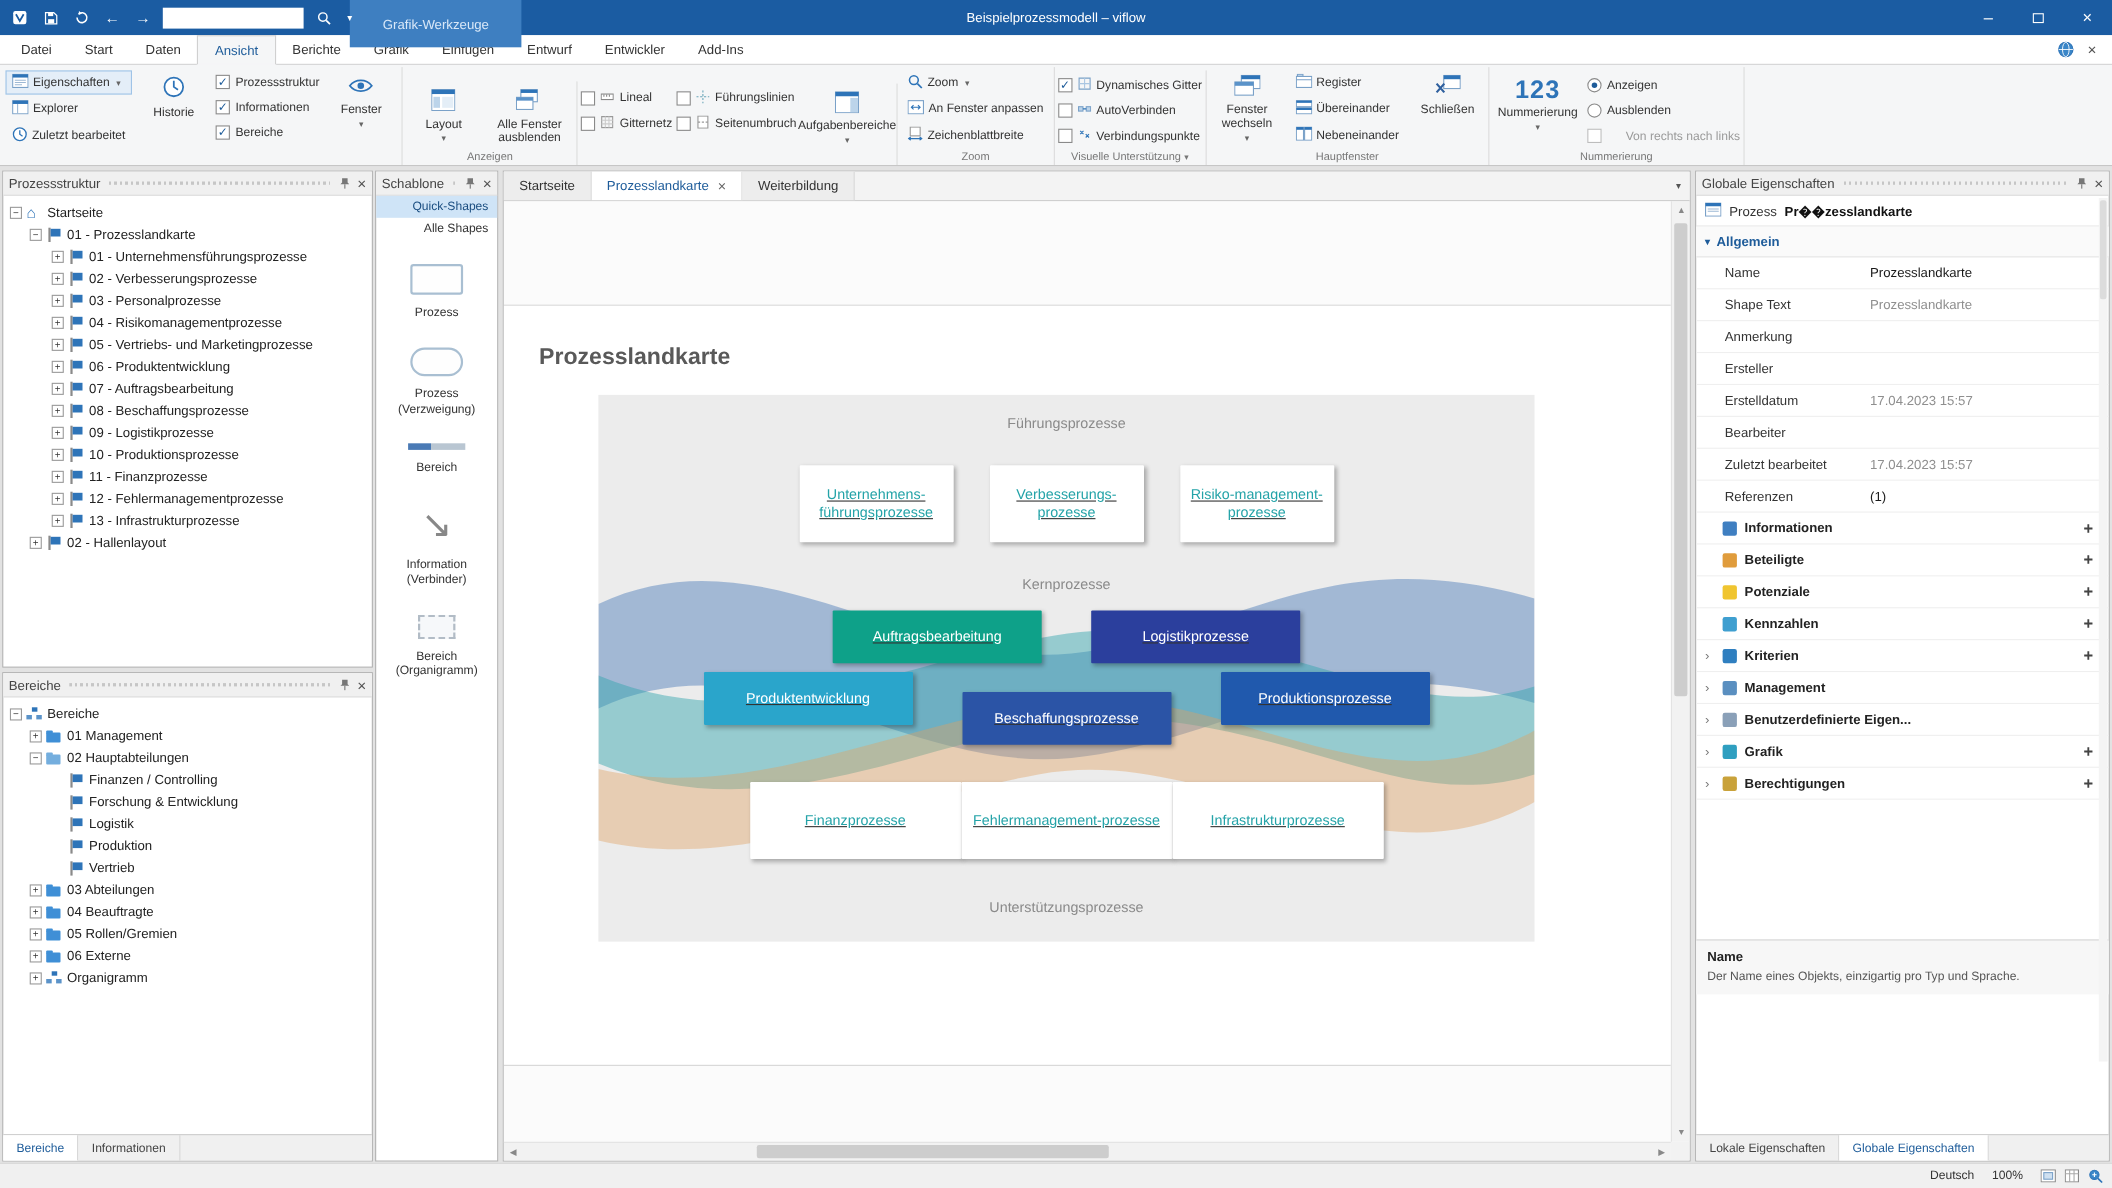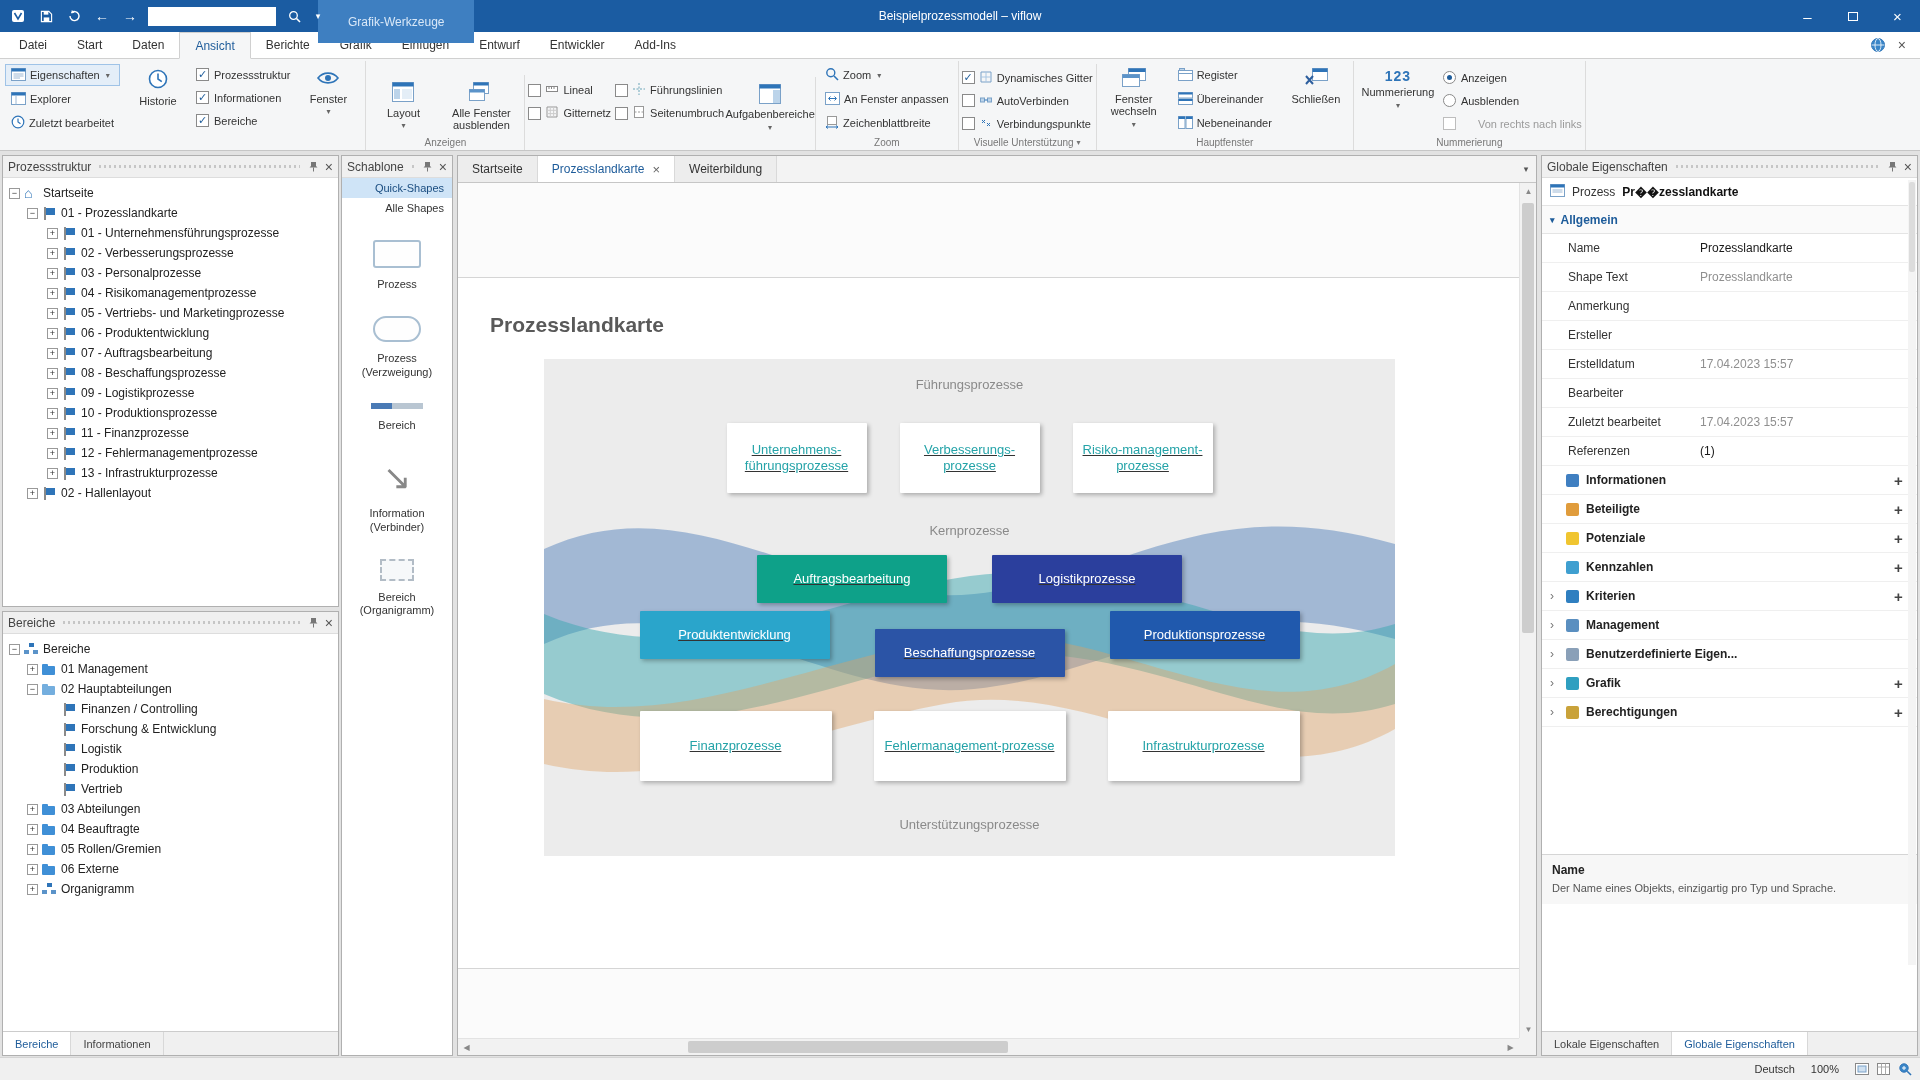--- a/index.html
+++ b/index.html
@@ -47,21 +47,21 @@
     font-size:11px;text-align:center;line-height:1.15;cursor:pointer;border:1px solid transparent;}
   .bbtn .caret{font-size:8px;color:#666;}
   .cbrow{display:flex;align-items:center;gap:5px;height:21px;font-size:11px;white-space:nowrap;cursor:pointer;}
   .cbrow.disabled{color:#9a9a9a;gap:22px;}
   .cb{width:13px;height:13px;border:1px solid #8a8a8a;background:#fff;display:inline-flex;
     align-items:center;justify-content:center;font-size:11px;color:#1e5c9a;flex:none;}
   .cbrow.disabled .cb{border-color:#bdbdbd;}
   .rb{width:13px;height:13px;border:1px solid #8a8a8a;border-radius:50%;background:#fff;
     display:inline-flex;align-items:center;justify-content:center;flex:none;}
   .rb.sel::after{content:"";width:5px;height:5px;border-radius:50%;background:#1e5c9a;}
-  .num123{font-size:14px;font-weight:bold;color:#2e74b8;letter-spacing:1px;}
+  .num123{font-size:23px;font-weight:bold;color:#2e74b8;letter-spacing:1px;}
 
   
   .panel{position:absolute;background:#fff;border:1px solid #b0b0b0;display:flex;flex-direction:column;}
   .panel-header{height:22px;background:#f0f0f0;border-bottom:1px solid #ddd;display:flex;
     align-items:center;gap:6px;padding:0 5px;font-size:12px;color:#444;flex:none;}
   .grip{flex:1;height:3px;align-self:center;margin:0 2px;
     background:repeating-linear-gradient(90deg,#c6c6c6 0 2px,transparent 2px 5px);}
   .ph-ic{display:inline-flex;cursor:pointer;}
   .ph-x{font-size:14px;color:#555;cursor:pointer;line-height:1;}
 
@@ -127,21 +127,21 @@
   .page-line{position:absolute;left:0;right:0;height:1px;background:#d5d5d5;}
   .page-white{position:absolute;left:0;right:0;background:#fff;}
   .page-title{position:absolute;left:32px;top:130px;font-size:21px;font-weight:bold;color:#595959;}
   .dband{position:absolute;left:86px;top:176px;width:851px;height:497px;background:#ececec;}
   .dwaves{position:absolute;inset:0;}
   .d-label{position:absolute;left:0;right:0;text-align:center;font-size:13px;color:#8a8a8a;}
   .d-row{position:absolute;left:0;right:0;display:flex;justify-content:center;text-decoration:underline;}
   .r1{top:64px;gap:33px;}   .r1 .pbox{width:140px;height:70px;}
   .r2{top:196px;gap:45px;}  .r2 .pbox{width:190px;height:48px;}
   .r3{top:252px;gap:45px;}  .r3 .pbox{width:190px;height:48px;}
-  .r4{top:352px;gap:42px;}  .r4 .pbox{width:192px;height:70px;}
+  .r4{top:352px;}  .r4 .pbox{width:192px;height:70px;}
   .pbox{display:flex;align-items:center;justify-content:center;text-align:center;font-size:13px;
     line-height:1.25;padding:4px 8px;box-shadow:2px 2px 4px rgba(0,0,0,.28);cursor:pointer;border-radius:1px;}
   .pbox.white{background:#fff;color:#24a3a8;}
   .pbox.colored{color:#fff;}
 
   .vscroll{position:absolute;right:0;top:27px;bottom:17px;width:17px;background:#f2f2f2;border-left:1px solid #e3e3e3;}
   .hscroll{position:absolute;left:0;bottom:0;right:17px;height:17px;background:#f2f2f2;border-top:1px solid #e3e3e3;}
   .scorner{position:absolute;right:0;bottom:0;width:17px;height:17px;background:#f2f2f2;}
   .sarrow{position:absolute;color:#888;font-size:8px;width:17px;height:17px;display:flex;align-items:center;justify-content:center;cursor:pointer;}
   .vthumb{position:absolute;left:2px;right:2px;background:#cdcdcd;border-radius:2px;cursor:pointer;}

